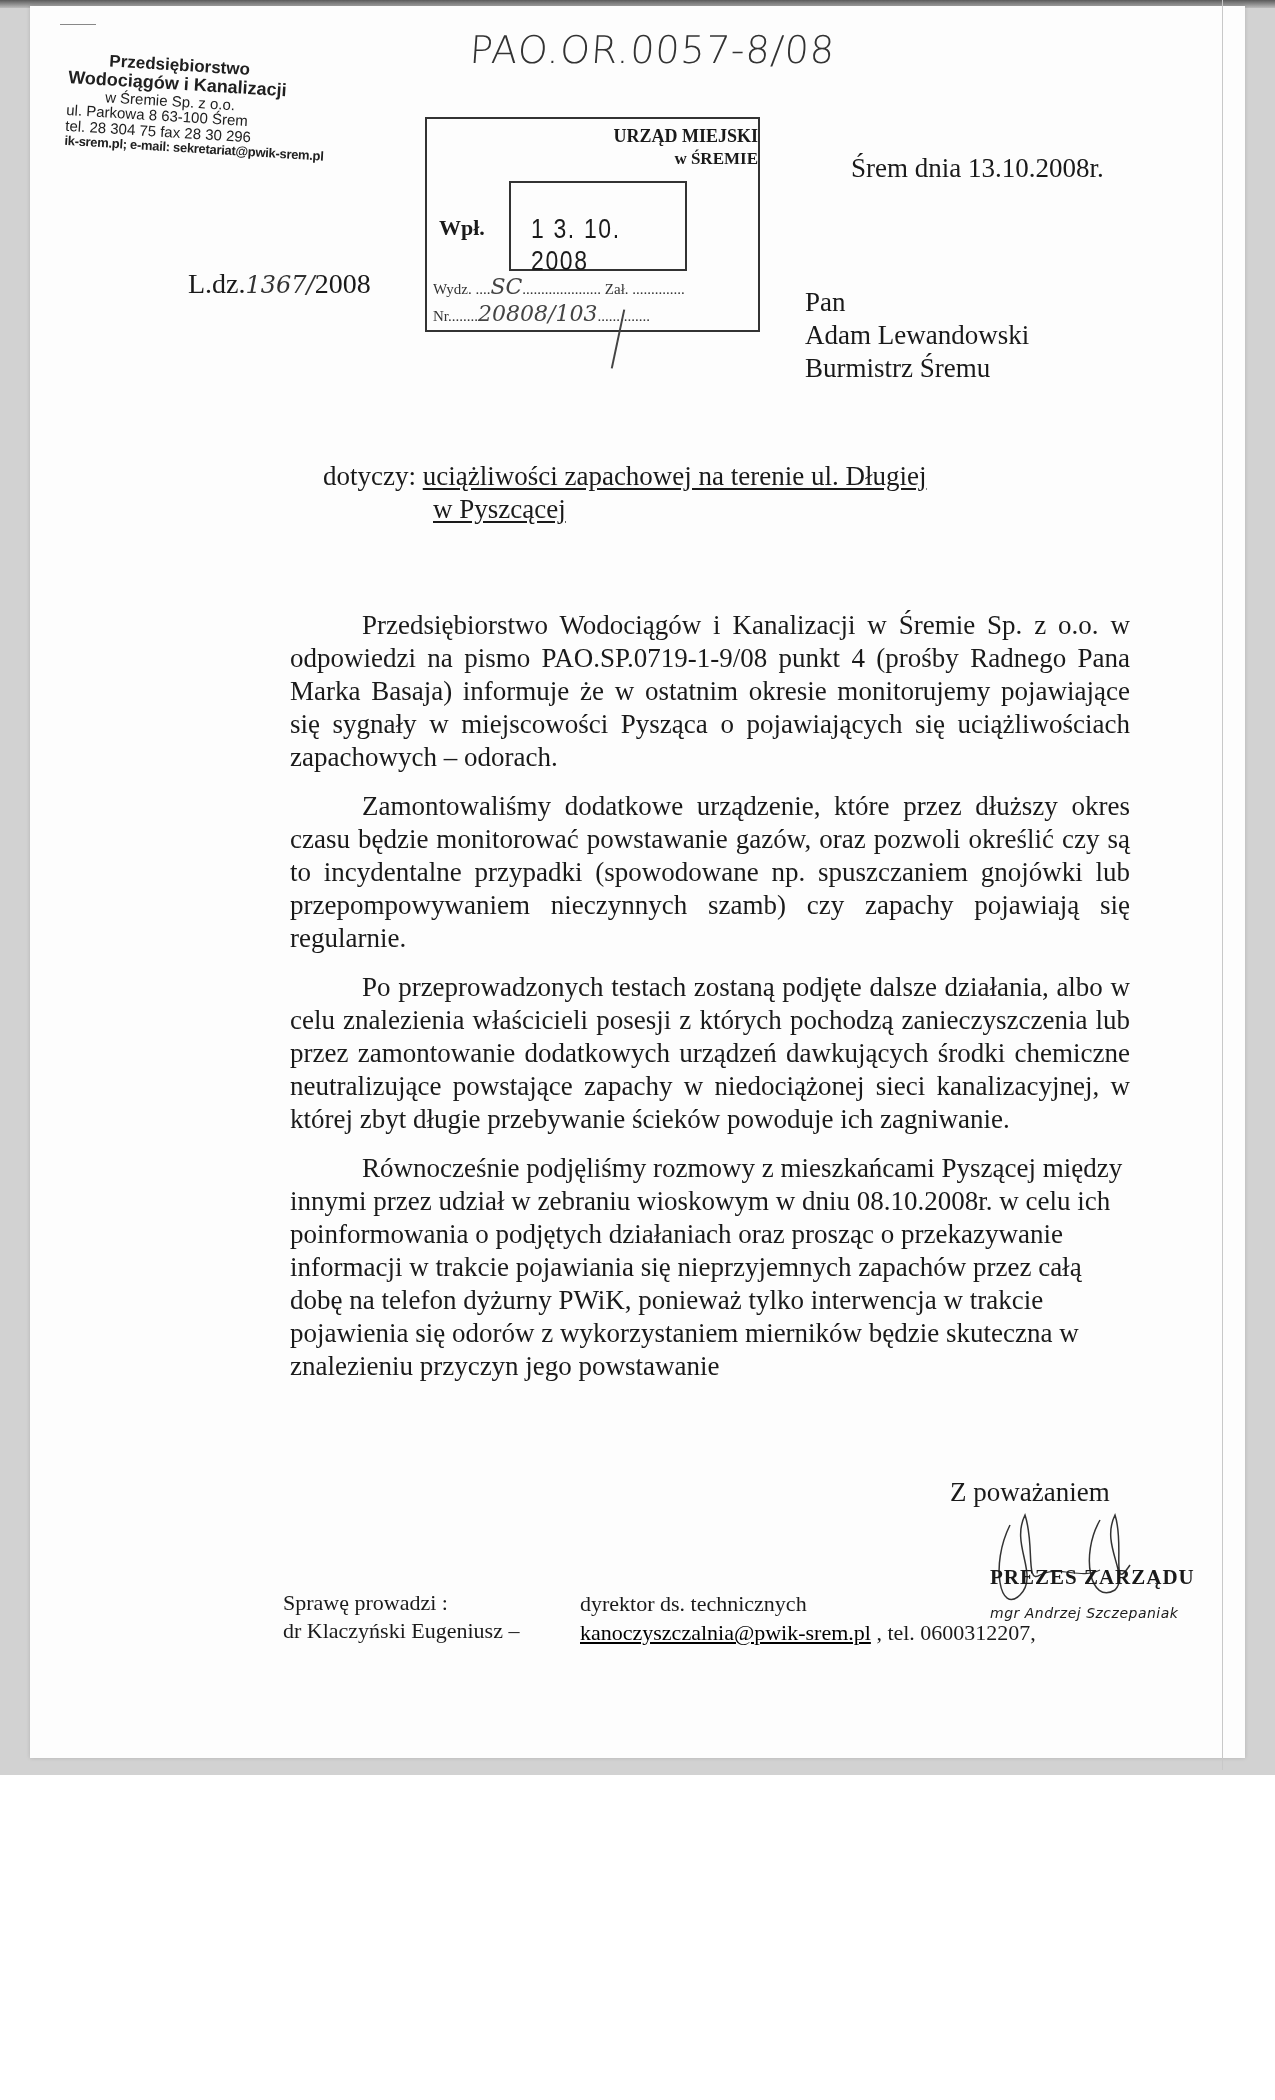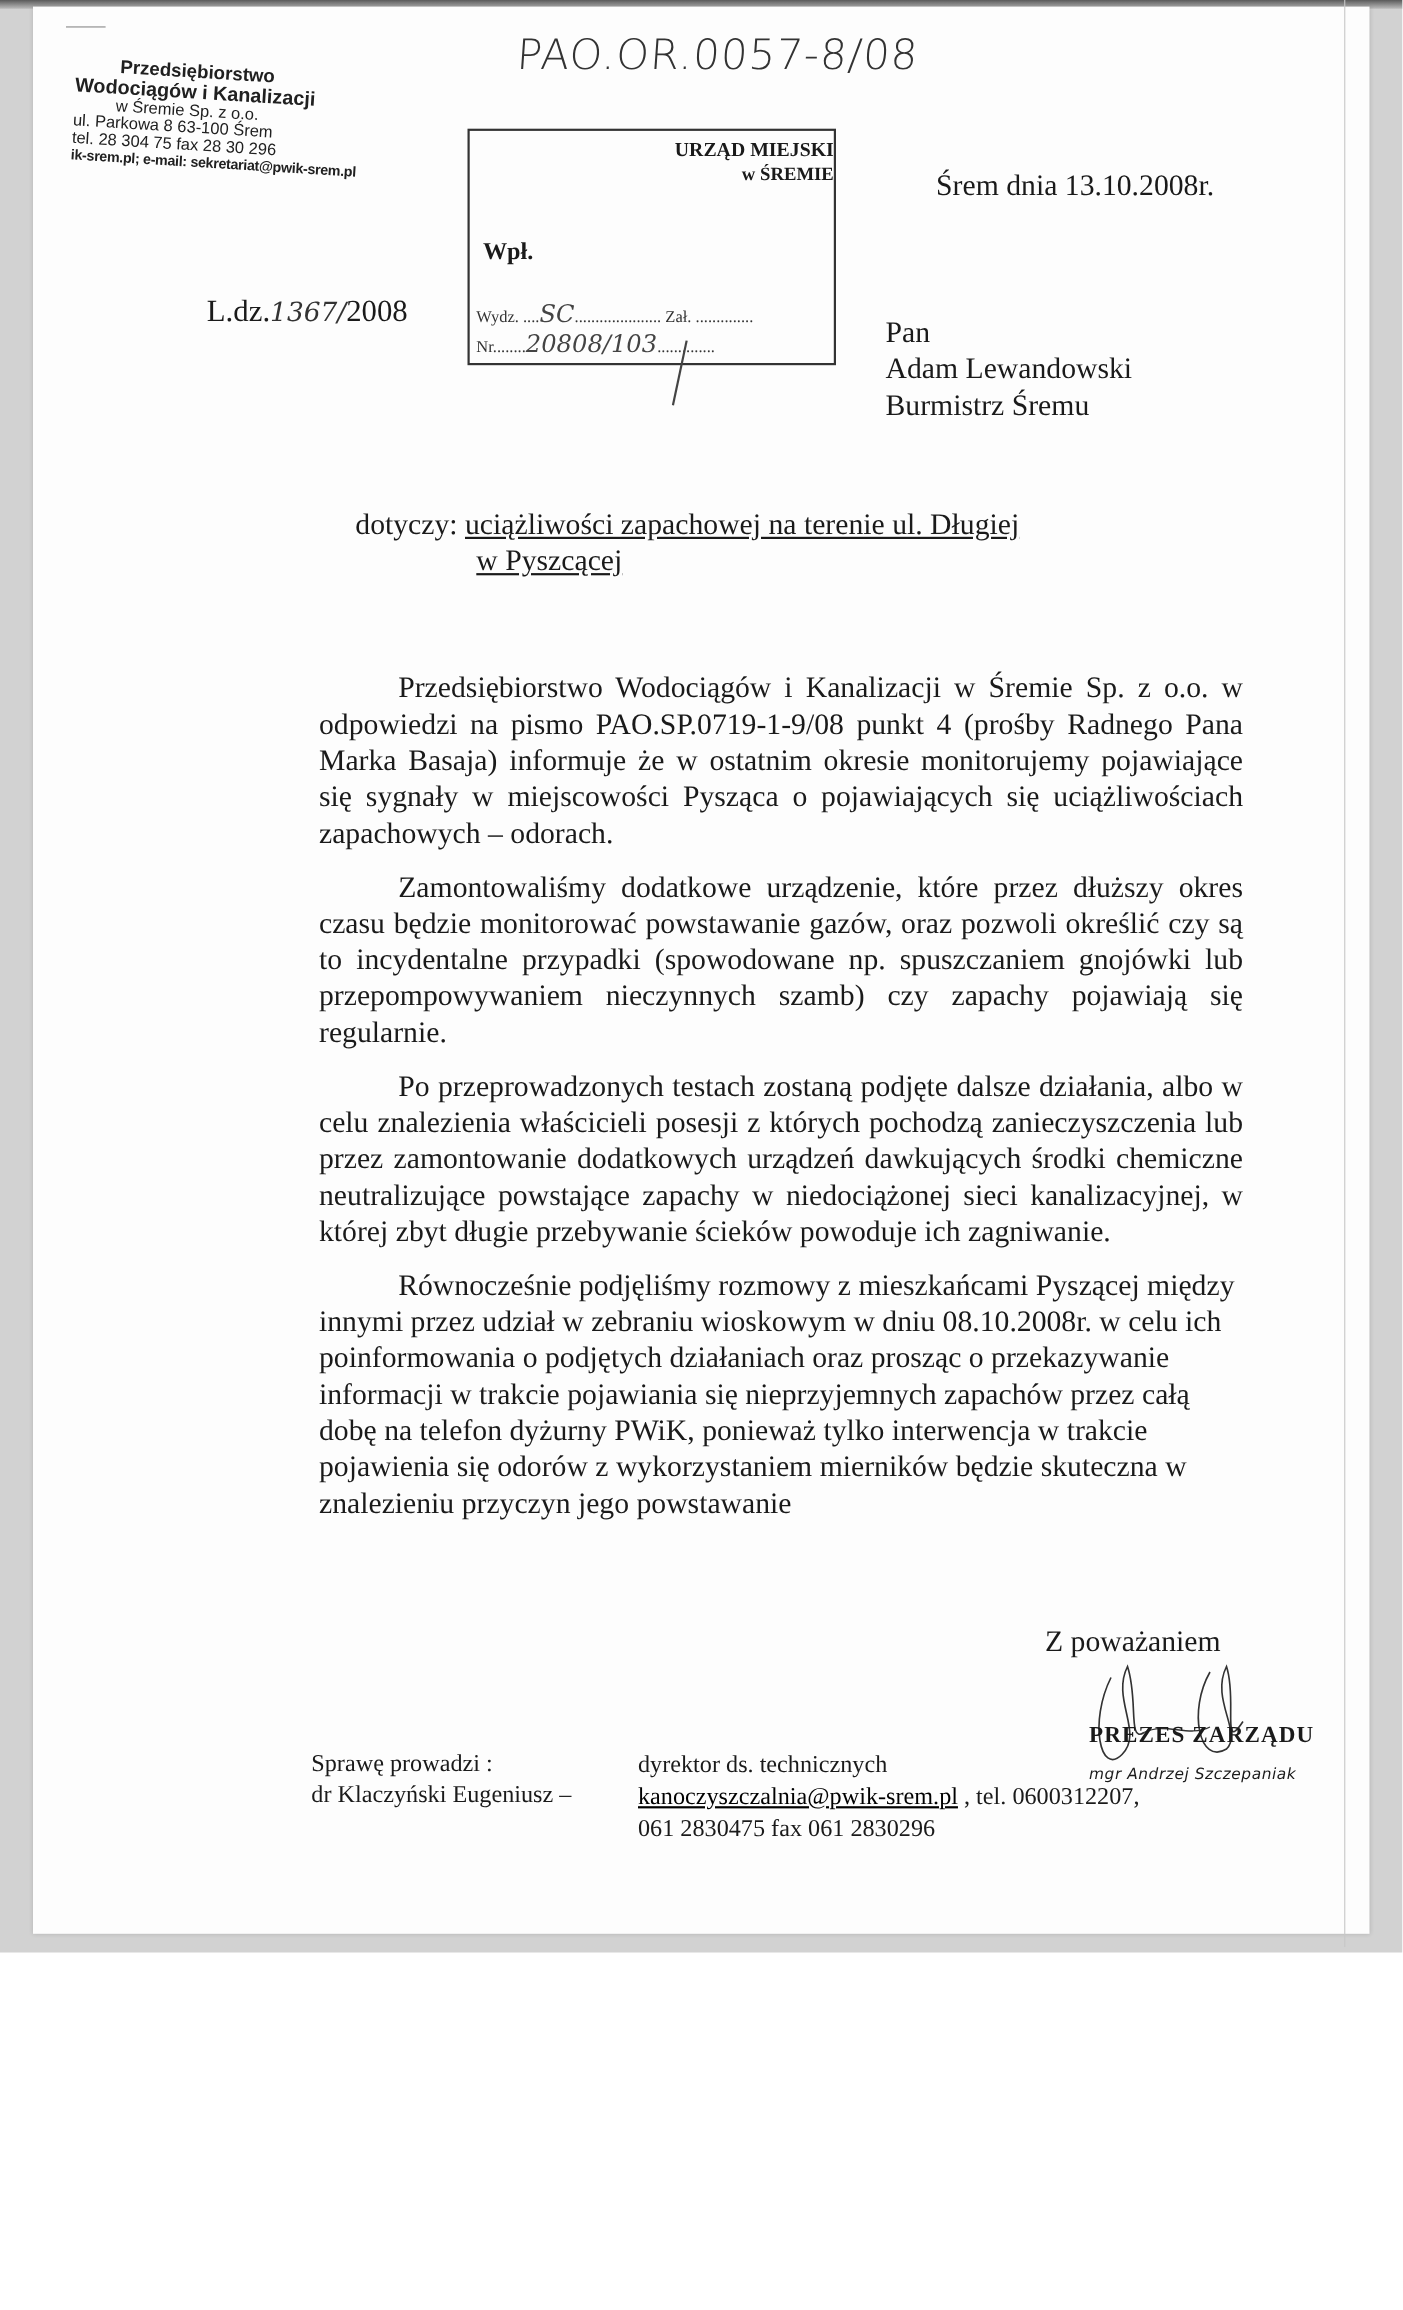--- a/index.html
+++ b/index.html
@@ -83,20 +83,23 @@
 </div>
 
 <div class="abs handwritten-case">PAO.OR.0057-8/08</div>
 
 <div class="abs city-stamp">
   <div class="title">
     <div>URZĄD MIEJSKI</div>
     <div class="sub">w ŚREMIE</div>
   </div>
   <div class="wpl">Wpł.</div>
+  <div class="date-box">
+    <div class="date">1 3. 10. 2008</div>
+  </div>
   <div class="row row-wydz">
     <span>Wydz.</span>
     <span>....</span><span class="hand">SC</span><span>.....................</span>
     <span>Zał.</span><span> ..............</span>
   </div>
   <div class="row row-nr">
     <span>Nr</span><span>........</span><span class="hand">20808/103</span><span>..............</span>
   </div>
   <div class="stroke"></div>
 </div>
@@ -134,14 +137,13 @@
 </div>
 
 <div class="abs handler">
   <div>Sprawę prowadzi :</div>
   <div>dr Klaczyński Eugeniusz –</div>
 </div>
 
 <div class="abs handler-info" style="top:1589px">
   <div>dyrektor ds. technicznych</div>
   <div><a class="email">kanoczyszczalnia@pwik-srem.pl</a><span> , tel. 0600312207,</span></div>
-  <div>061 2830475  fax 061 2830296</div>
 </div>
 
 </body></html>

